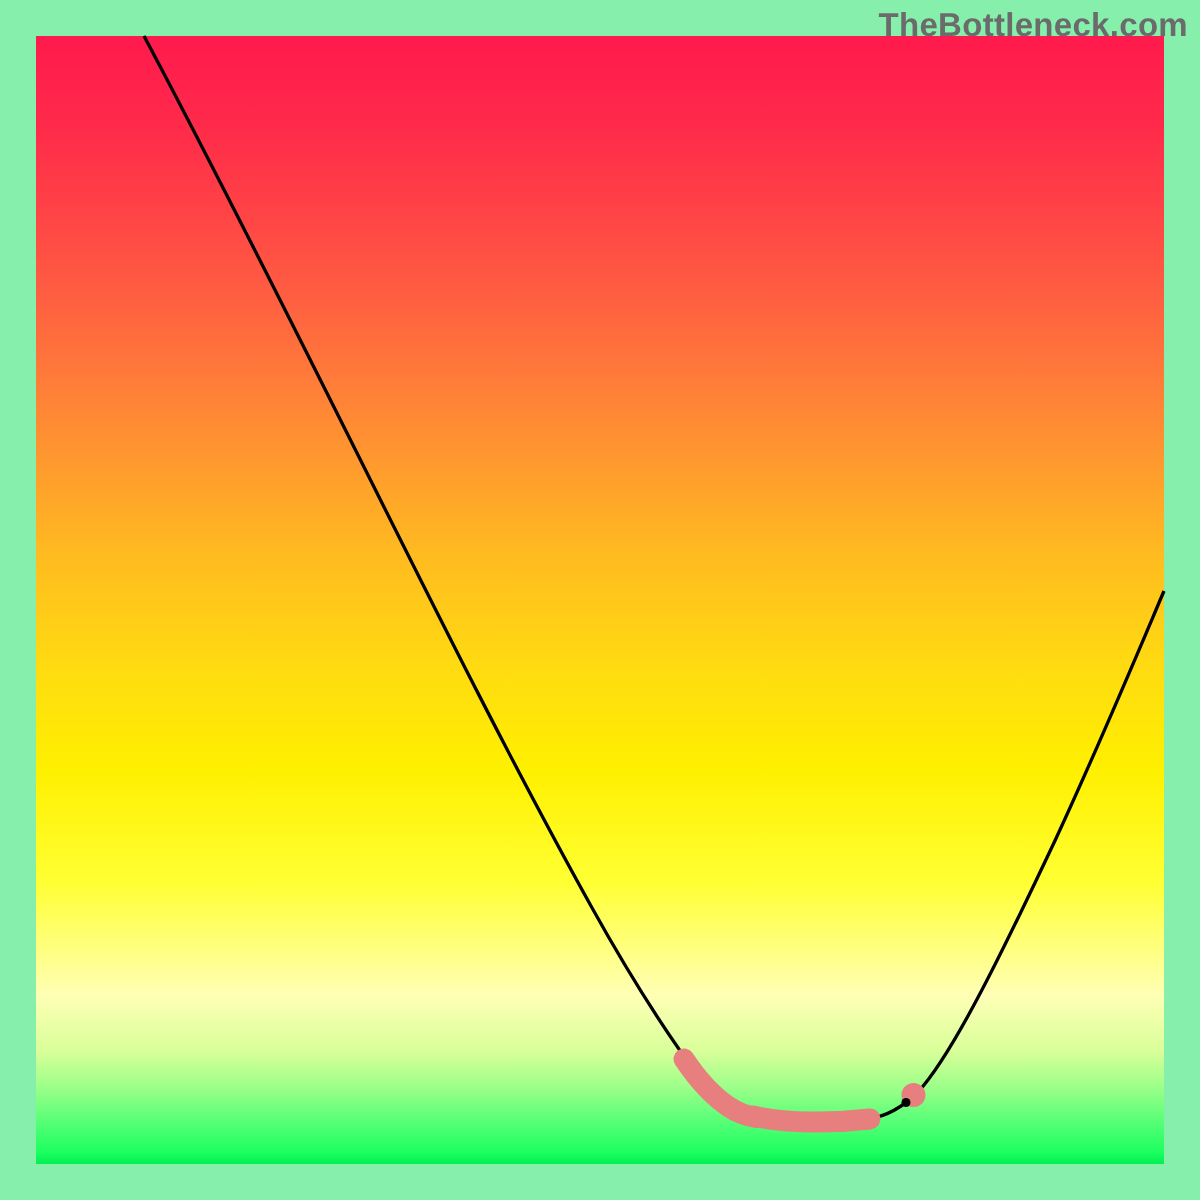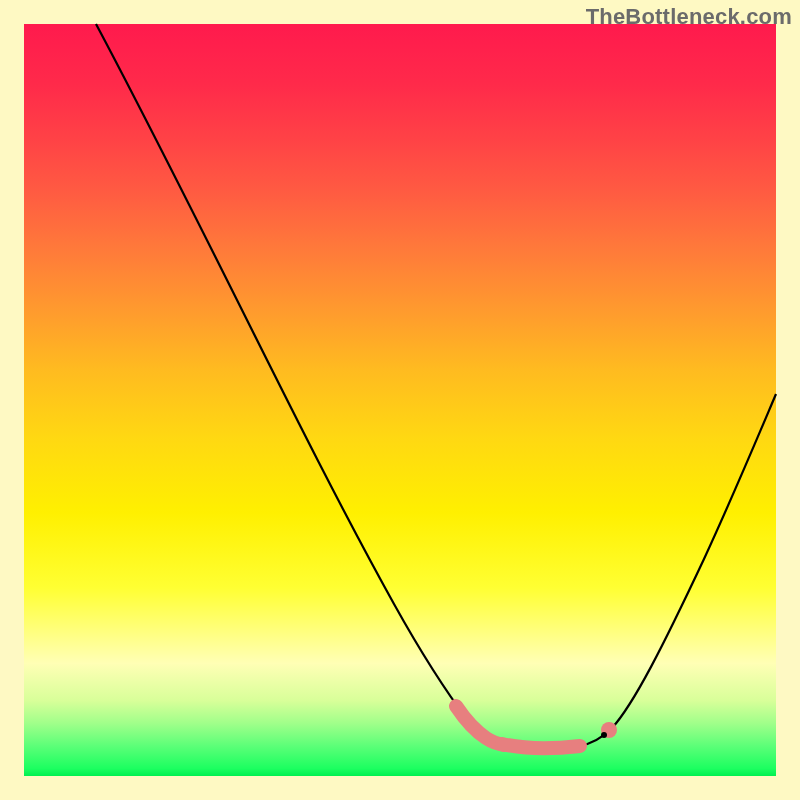--- a/index.html
+++ b/index.html
@@ -1,21 +1,21 @@
 <!DOCTYPE html>
 <html><head>
 <meta charset="utf-8">
 <style>
   * { margin: 0; padding: 0; box-sizing: border-box; }
   html, body { width: 800px; height: 800px; overflow: hidden; background: #000; }
   .chart-container {
     position: relative;
     width: 800px;
     height: 800px;
-    background: #fef9c3;
+    background: #86efac;
   }
   .plot-area {
     position: absolute;
     left: 24px;
     top: 24px;
     width: 752px;
     height: 752px;
     background: linear-gradient(to bottom,
       #ff1a4d 0%,
       #ff2a4a 8%,

